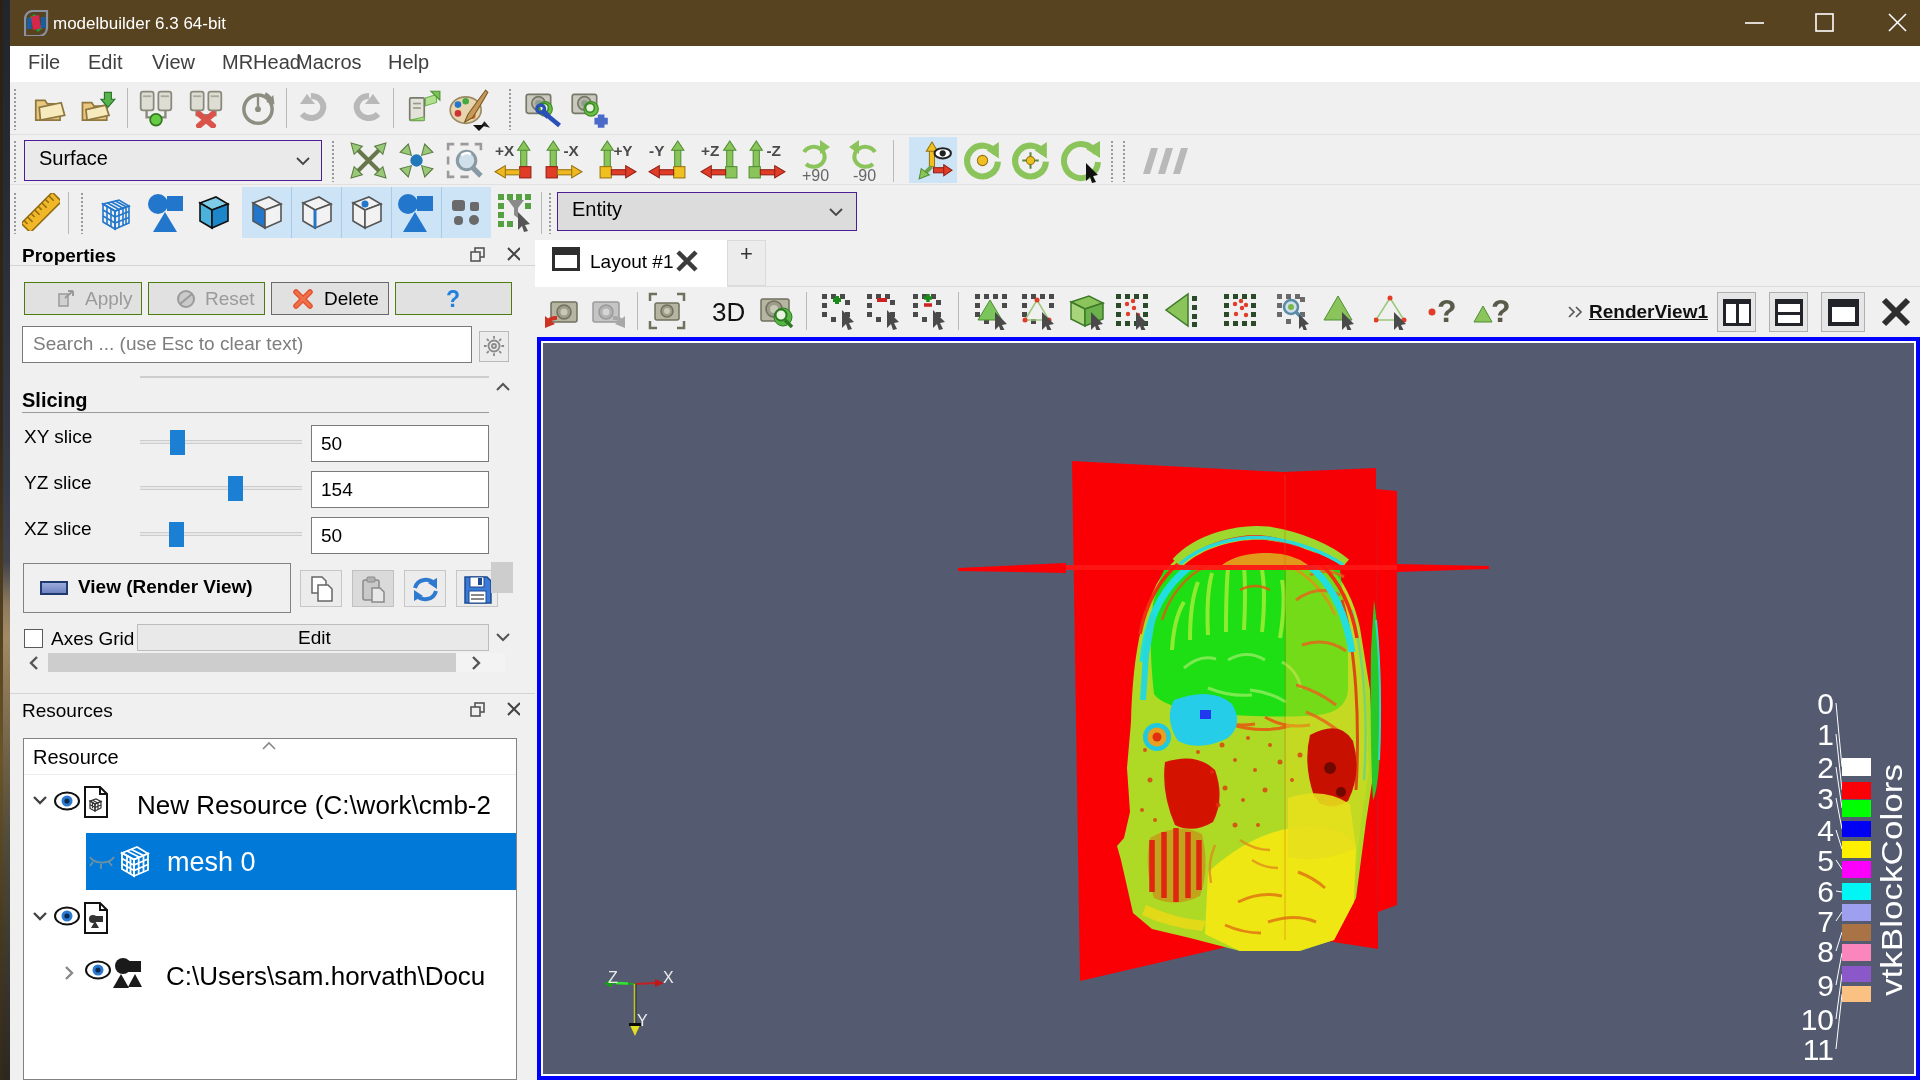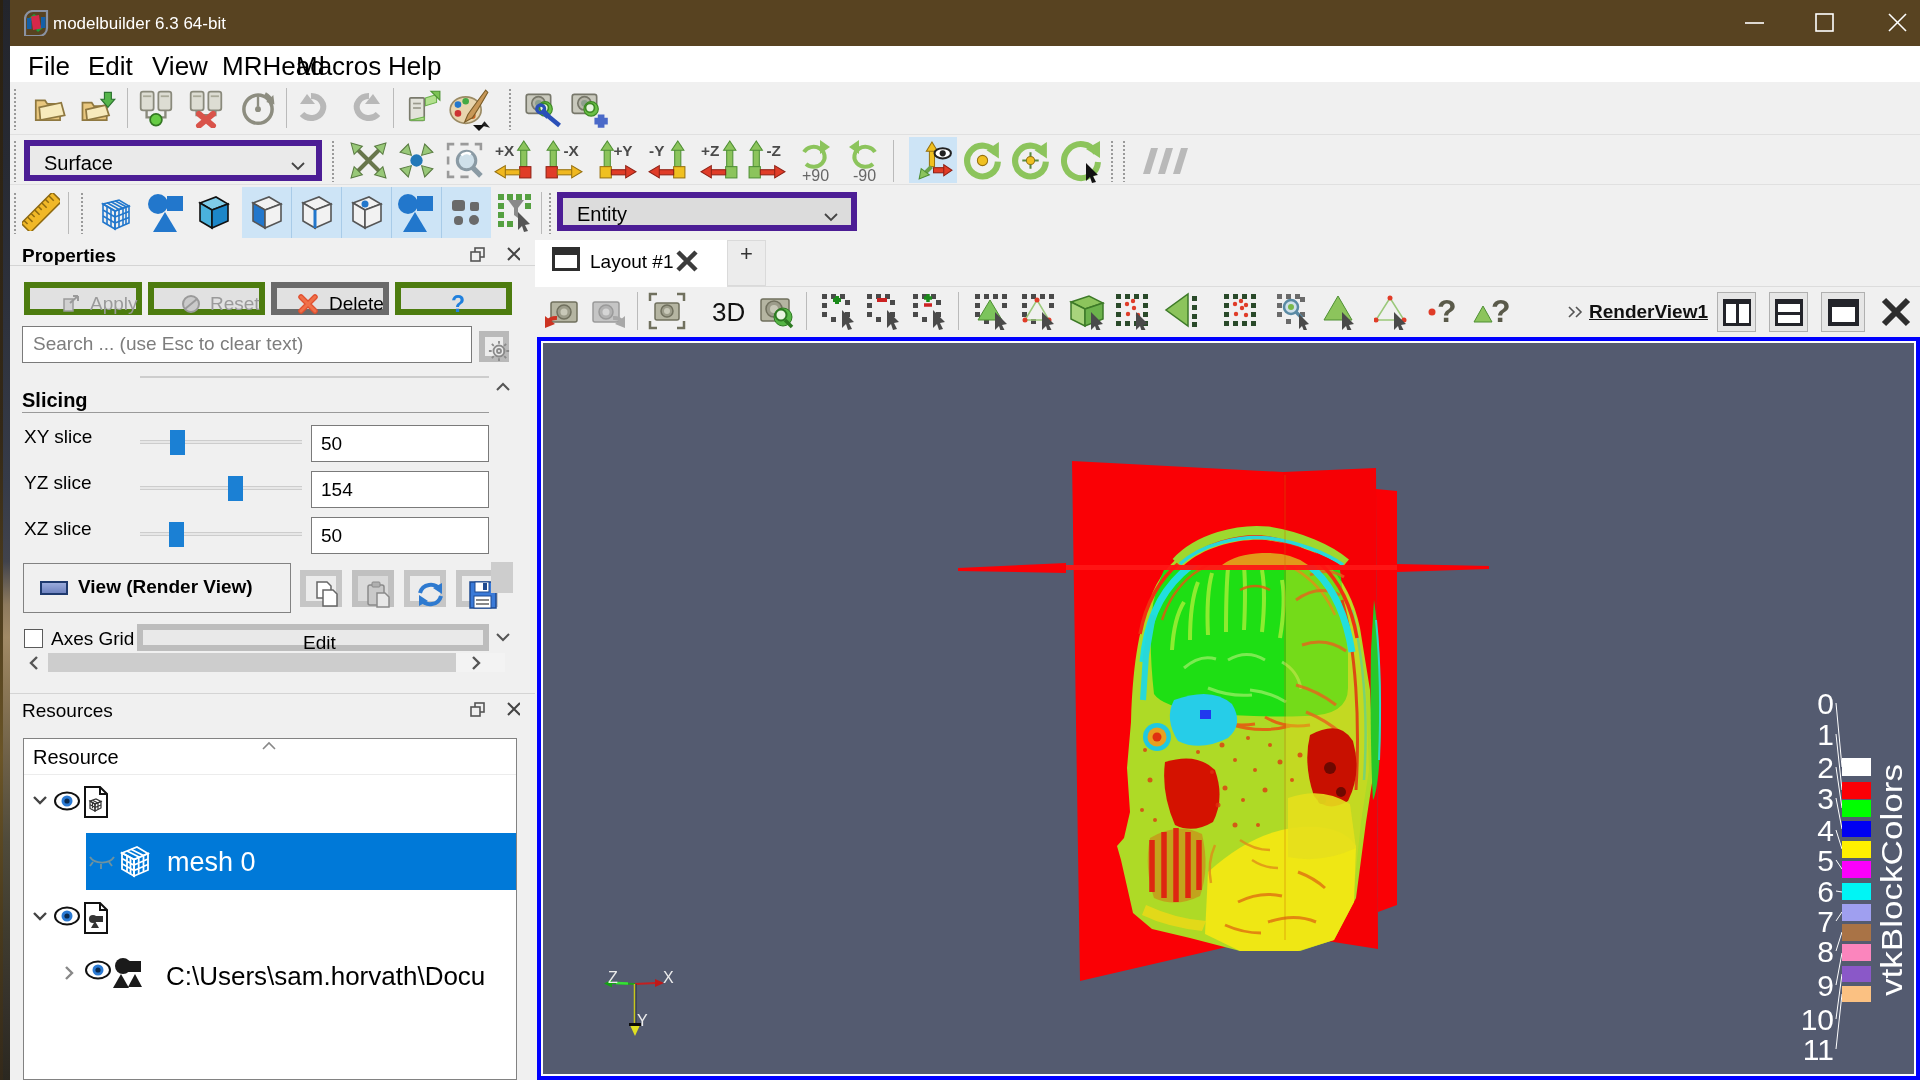--- a/index.html
+++ b/index.html
@@ -8,37 +8,37 @@
 .abs { position:absolute; }
 
 #desktop { left:0; top:0; width:10px; height:1080px;
   background:linear-gradient(to bottom,#23252c 0%,#272a33 15%,#2e323d 30%,#363b48 45%,#41434c 52%,#8d7a5e 56%,#a18a66 59%,#8f7a58 63%,#6f6148 70%,#4f4a3a 78%,#403c2f 86%,#35312a 93%,#2b2820 100%); }
 #desktop::before { content:""; position:absolute; left:0; top:0; width:3px; height:1080px;
   background:linear-gradient(to bottom,#2a2113 0%,#332817 40%,#51401f 58%,#6b5527 70%,#4a3b1d 85%,#33291a 100%); }
 
 #titlebar { left:10px; top:0; width:1910px; height:46px; background:#584321; }
 #title-text { left:53px; top:14px; color:#ffffff; font-size:17px; }
 
-#menubar { left:10px; top:46px; width:1910px; height:36px; background:#ffffff; color:#000000; font-size:26px; }
+#menubar { left:10px; top:46px; width:1910px; height:36px; background:#ffffff; color:#404040; font-size:20px; }
 .menu-item { position:absolute; top:5px; }
 
 #tb1 { left:10px; top:82px; width:1910px; height:53px; background:#f0f0f0; border-bottom:1px solid #e0e0e0;}
 #tb2 { left:10px; top:135px; width:1910px; height:50px; background:#f0f0f0; border-bottom:1px solid #e0e0e0;}
 #tb3 { left:10px; top:185px; width:1910px; height:55px; background:#f0f0f0; }
 .sep { position:absolute; width:1px; background:#bababa; }
 .handle { position:absolute; width:5px; background-image:radial-gradient(circle, #9a9a9a 1px, transparent 1.4px); background-size:4px 4px; }
 .icon { position:absolute; }
 
-.combo { position:absolute; background:#eaeaea; border:6px solid #4c1d95; font-size:20px; color:#000; }
+.combo { position:absolute; background:#eaeaea; border:1px solid #4c1d95; font-size:20px; color:#000; }
 .combo span.txt { position:absolute; left:14px; top:6px; }
 
 #leftpanel { left:10px; top:240px; width:525px; height:840px; background:#f0f0f0; }
 
 .dockhead { position:absolute; font-size:19px; color:#000; }
-.btn { position:absolute; background:#e1e1e1; border:6px solid #4d7c0f; font-size:19px; color:#000; }
+.btn { position:absolute; background:#e1e1e1; border:1px solid #4d7c0f; font-size:19px; color:#000; }
 .btn.dis { color:#9a9a9a; }
 .field { position:absolute; background:#fff; border:1px solid #7a7a7a; font-size:19px; color:#000; }
 .lbl { position:absolute; font-size:19px; color:#000; }
 .slider-track { position:absolute; height:4px; background:#e7e7e7; border-top:1px solid #cdcdcd; border-bottom:1px solid #cdcdcd;}
 .slider-handle { position:absolute; width:15px; height:25px; background:#1b80d4; }
 
 #tree { left:23px; top:738px; width:494px; height:342px; background:#fff; border:1px solid #828282; overflow:hidden; }
 .treetext { position:absolute; font-size:26px; color:#000; white-space:nowrap; }
 
 #tabbar { left:535px; top:240px; width:1385px; height:47px; background:#f0f0f0; border-bottom:1px solid #dcdcdc; }
@@ -514,20 +514,21 @@
   <svg style="position:absolute; left:59px; top:47px" width="26" height="32" viewBox="0 0 26 32">
     <path d="M2 1 h15 l7 7 v23 h-22 z" fill="#fff" stroke="#111" stroke-width="2"></path>
     <path d="M17 1 v7 h7" fill="none" stroke="#111" stroke-width="2"></path>
     <g stroke="#333" stroke-width="1.2" fill="none">
       <polygon points="7,15 13,13 18,15.5 12,18"></polygon>
       <polygon points="7,15 12,18 12,25 7,22.5"></polygon>
       <polygon points="12,18 18,15.5 18,22 12,25"></polygon>
       <path d="M9.5,14.2 l5,2.6 M7,18.7 l5,2.6 M12,21.5 l6,-2.5 M15,16.7 v6.5 M9.5,16.1 v6.2"></path>
     </g>
   </svg>
+  <div class="treetext" style="left:113px; top:51px;">New Resource (C:\work\cmb-2</div>
   <div style="position:absolute; left:62px; top:94px; width:430px; height:57px; background:#0079d8;"></div>
   <svg style="position:absolute; left:64px; top:112px" width="28" height="18" viewBox="0 0 28 18" opacity="0.55">
     <path d="M2 6 a 13 9 0 0 0 24 0" fill="none" stroke="#caa870" stroke-width="1.8"></path>
     <path d="M5 11 l-3 4 M13 13 v5 M21 11 l3 4" stroke="#caa870" stroke-width="1.8"></path>
   </svg>
   <svg style="position:absolute; left:94px; top:103px" width="34" height="38" viewBox="0 0 34 38">
     <g stroke="#fff" stroke-width="1.8" fill="none">
       <polygon points="4,11 19,5 30,11.5 16,17.5"></polygon>
       <polygon points="4,11 16,17.5 16,34 4,27"></polygon>
       <polygon points="16,17.5 30,11.5 30,28 16,34"></polygon>

